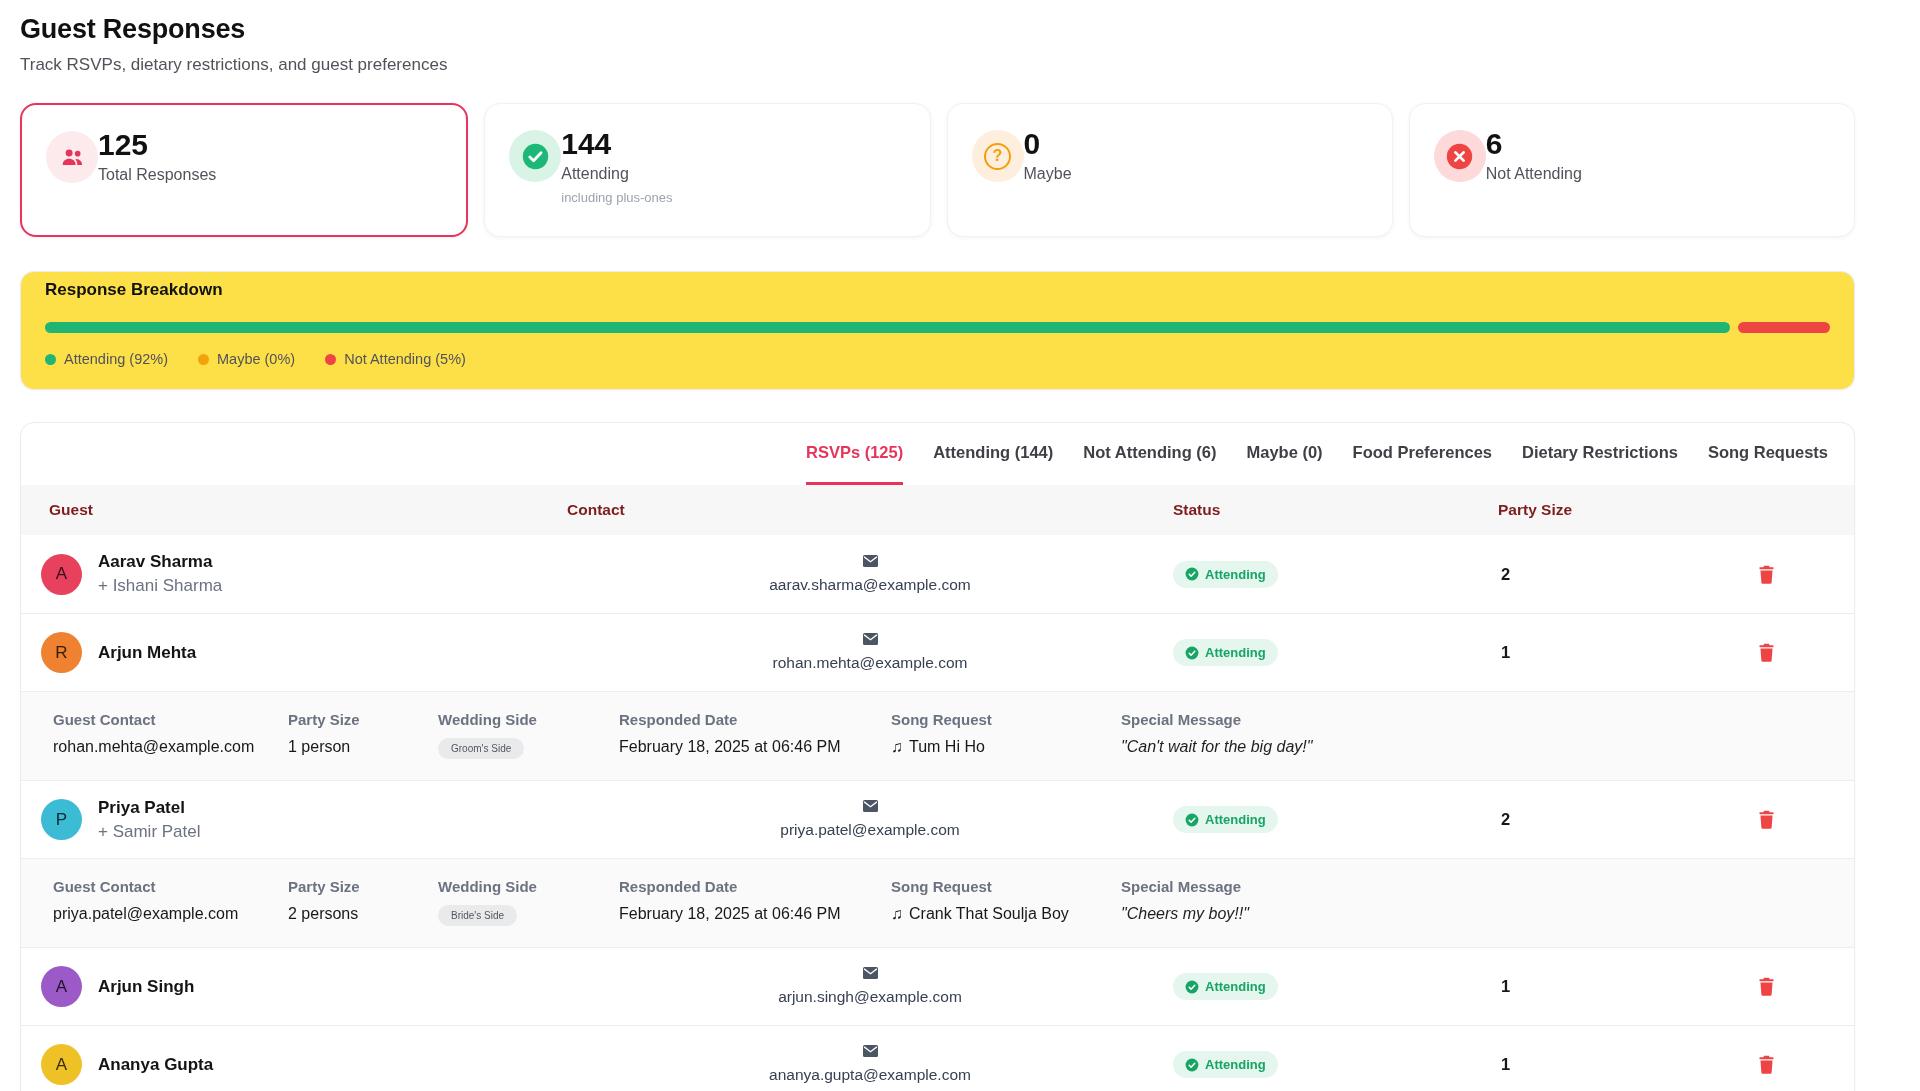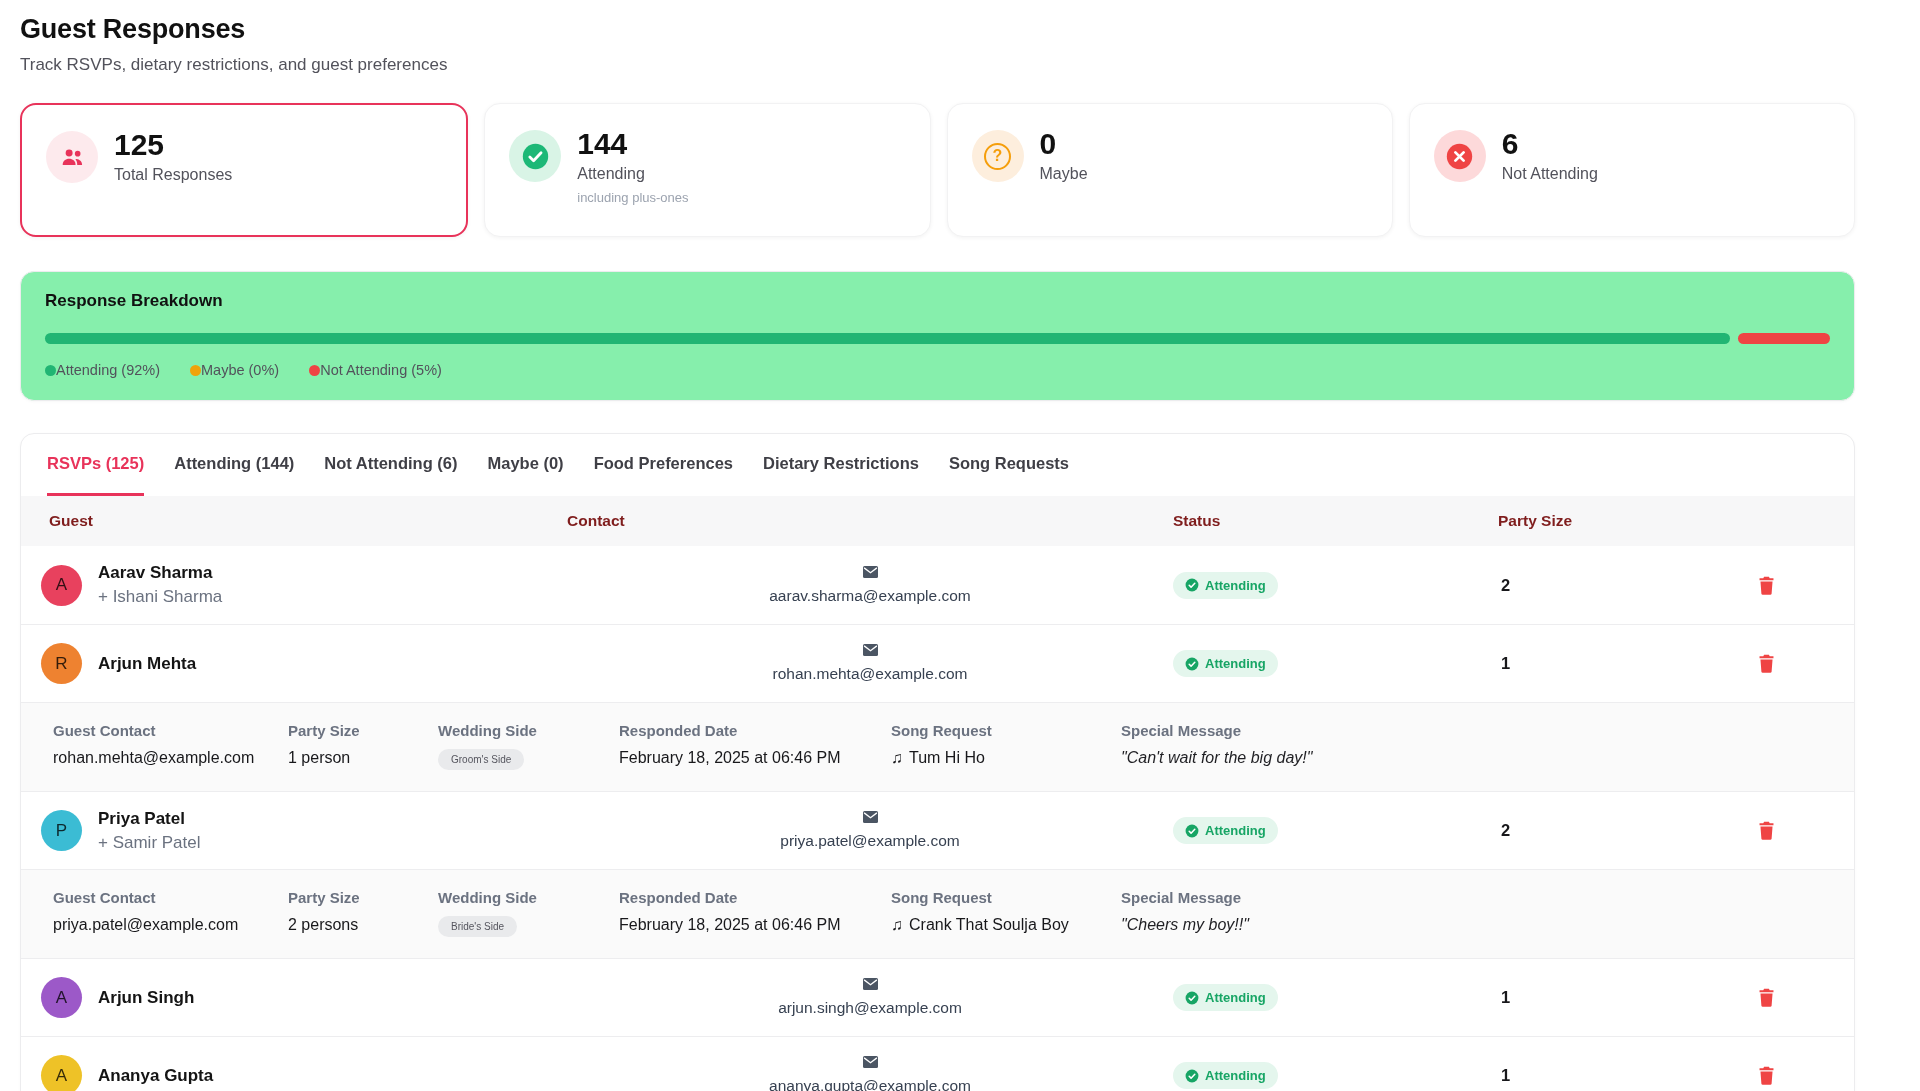--- a/index.html
+++ b/index.html
@@ -8,46 +8,46 @@
   .page { margin-left: 20px; width: 1835px; padding-top: 14px; }
 
   
   .page-title { font-size: 27px; font-weight: 700; letter-spacing: -0.2px; color: #111; }
   .page-subtitle { font-size: 17px; color: #52525b; margin-top: 10px; margin-bottom: 28px; }
 
   
   .stats-row { display: flex; gap: 16px; margin-bottom: 34px; }
   .stat-card { flex: 1; height: 134px; background: #fff; border: 1px solid #f2f2f3;
     border-radius: 16px; box-shadow: 0 1px 4px rgba(0,0,0,0.05); padding: 24px 24px;
-    display: flex; gap: 16px; align-items: flex-start; cursor: pointer; }
+    display: flex; align-items: flex-start; cursor: pointer; }
   .stat-card.selected { border: 2px solid #e8335a; }
   .stat-icon-circle { width: 52px; height: 52px; border-radius: 50%; flex: 0 0 52px;
     display: flex; align-items: center; justify-content: center; margin-top: 2px; }
   .ic-rose { background: #fdeaed; } .ic-green { background: #d9f4e6; }
   .ic-orange { background: #fdeedd; } .ic-red { background: #fdd9da; }
   .stat-value { font-size: 30px; font-weight: 700; color: #111; line-height: 1.05; }
   .stat-label { font-size: 16px; color: #52525b; margin-top: 5px; }
   .stat-sub { font-size: 13px; color: #9ca3af; margin-top: 7px; text-align: right; }
   .q-ring { width: 27px; height: 27px; border: 2.5px solid #f59e0b; border-radius: 50%;
     color: #f59e0b; font-size: 16px; font-weight: 700; display: flex; align-items: center; justify-content: center; }
 
   
-  .breakdown-card { background: #86efac; border: 1px solid #ececee; border-radius: 14px;
-    box-shadow: 0 1px 3px rgba(0,0,0,0.03); padding: 19px 24px 22px; margin-bottom: 32px; }
+  .breakdown-card { background: #fde047; border: 1px solid #ececee; border-radius: 14px;
+    box-shadow: 0 1px 3px rgba(0,0,0,0.03); padding: 8px 24px 22px; margin-bottom: 32px; }
   .breakdown-title { font-size: 17px; font-weight: 700; color: #111; }
   .breakdown-bar { display: flex; gap: 4px; margin-top: 22px; height: 11px; }
   .bar-seg { border-radius: 999px; min-width: 0; }
   .breakdown-legend { display: flex; gap: 30px; margin-top: 18px; }
-  .legend-item { display: flex; align-items: center; font-size: 14.5px; color: #52525b; }
+  .legend-item { display: flex; align-items: center; gap: 8px; font-size: 14.5px; color: #52525b; }
   .legend-dot { width: 11px; height: 11px; border-radius: 50%; }
 
   
   .table-card { background: #fff; border: 1px solid #ececee; border-radius: 14px 14px 0 0;
     box-shadow: 0 1px 3px rgba(0,0,0,0.03); overflow: hidden; }
-  .tabs { display: flex; gap: 30px; padding: 0 26px; height: 62px; align-items: stretch; }
+  .tabs { display: flex; gap: 30px; padding: 0 26px; height: 62px; align-items: stretch; justify-content: flex-end; }
   .tab { display: flex; align-items: center; font-size: 16.5px; font-weight: 700; color: #3f3f46;
     border-bottom: 3px solid transparent; cursor: pointer; white-space: nowrap; }
   .tab.active { color: #e8335a; border-bottom-color: #e8335a; }
 
   .grid-row { display: grid; grid-template-columns: 546px 606px 325px 238px 1fr; align-items: center; }
   .thead { background: #f7f7f8; height: 50px; font-size: 15.5px; font-weight: 700; color: #7f1d1d; }
   .thead .cell-guest { padding-left: 28px; }
 
   .guest-row { height: 78px; border-top: 1px solid #ededef; background: #fff; }
   .cell-guest-body { display: flex; align-items: center; gap: 16px; padding-left: 20px; }

